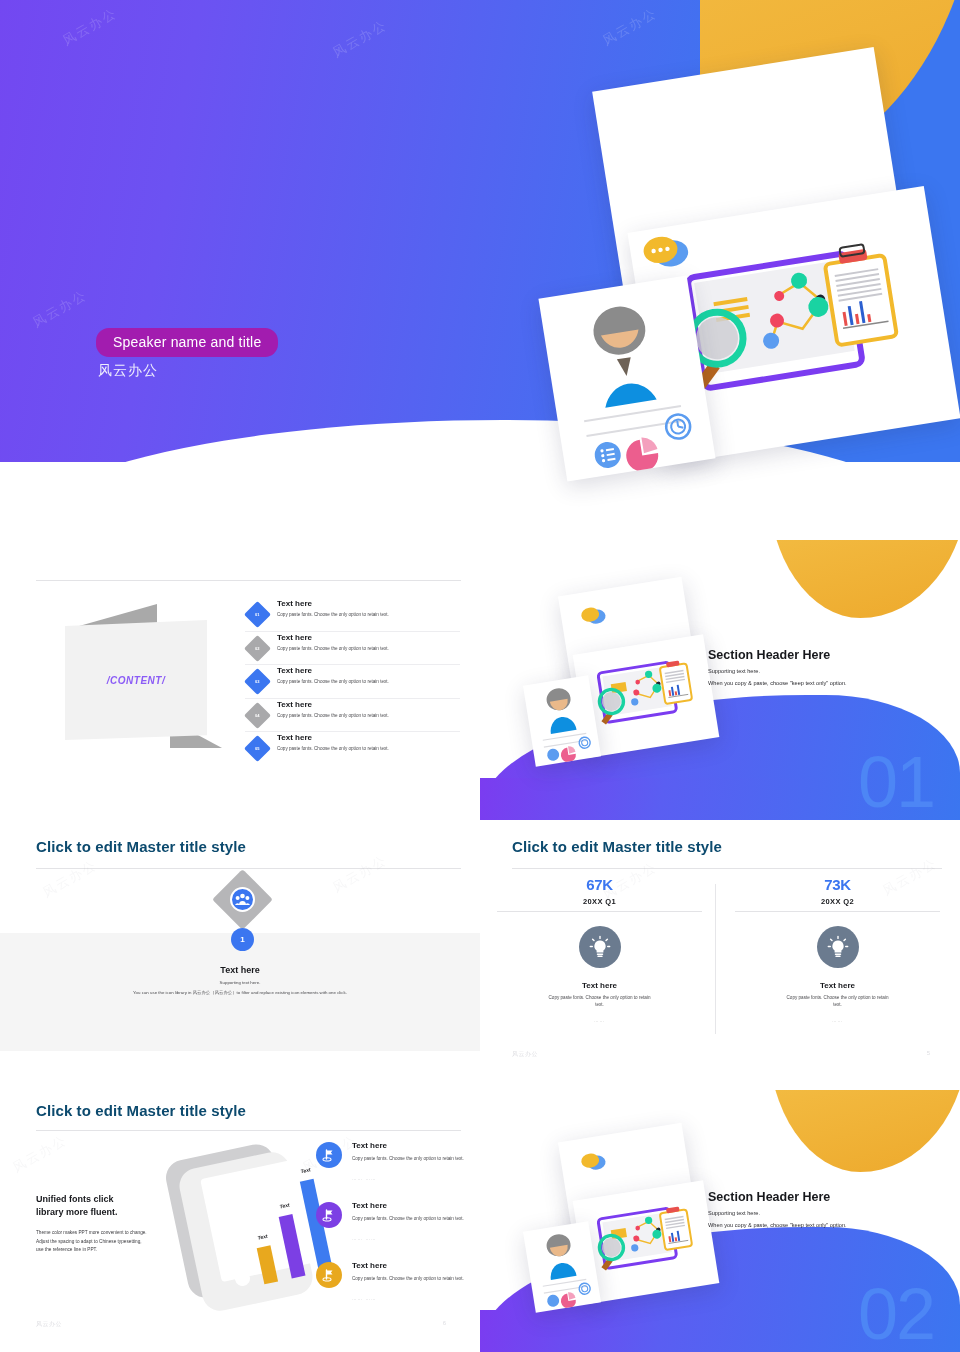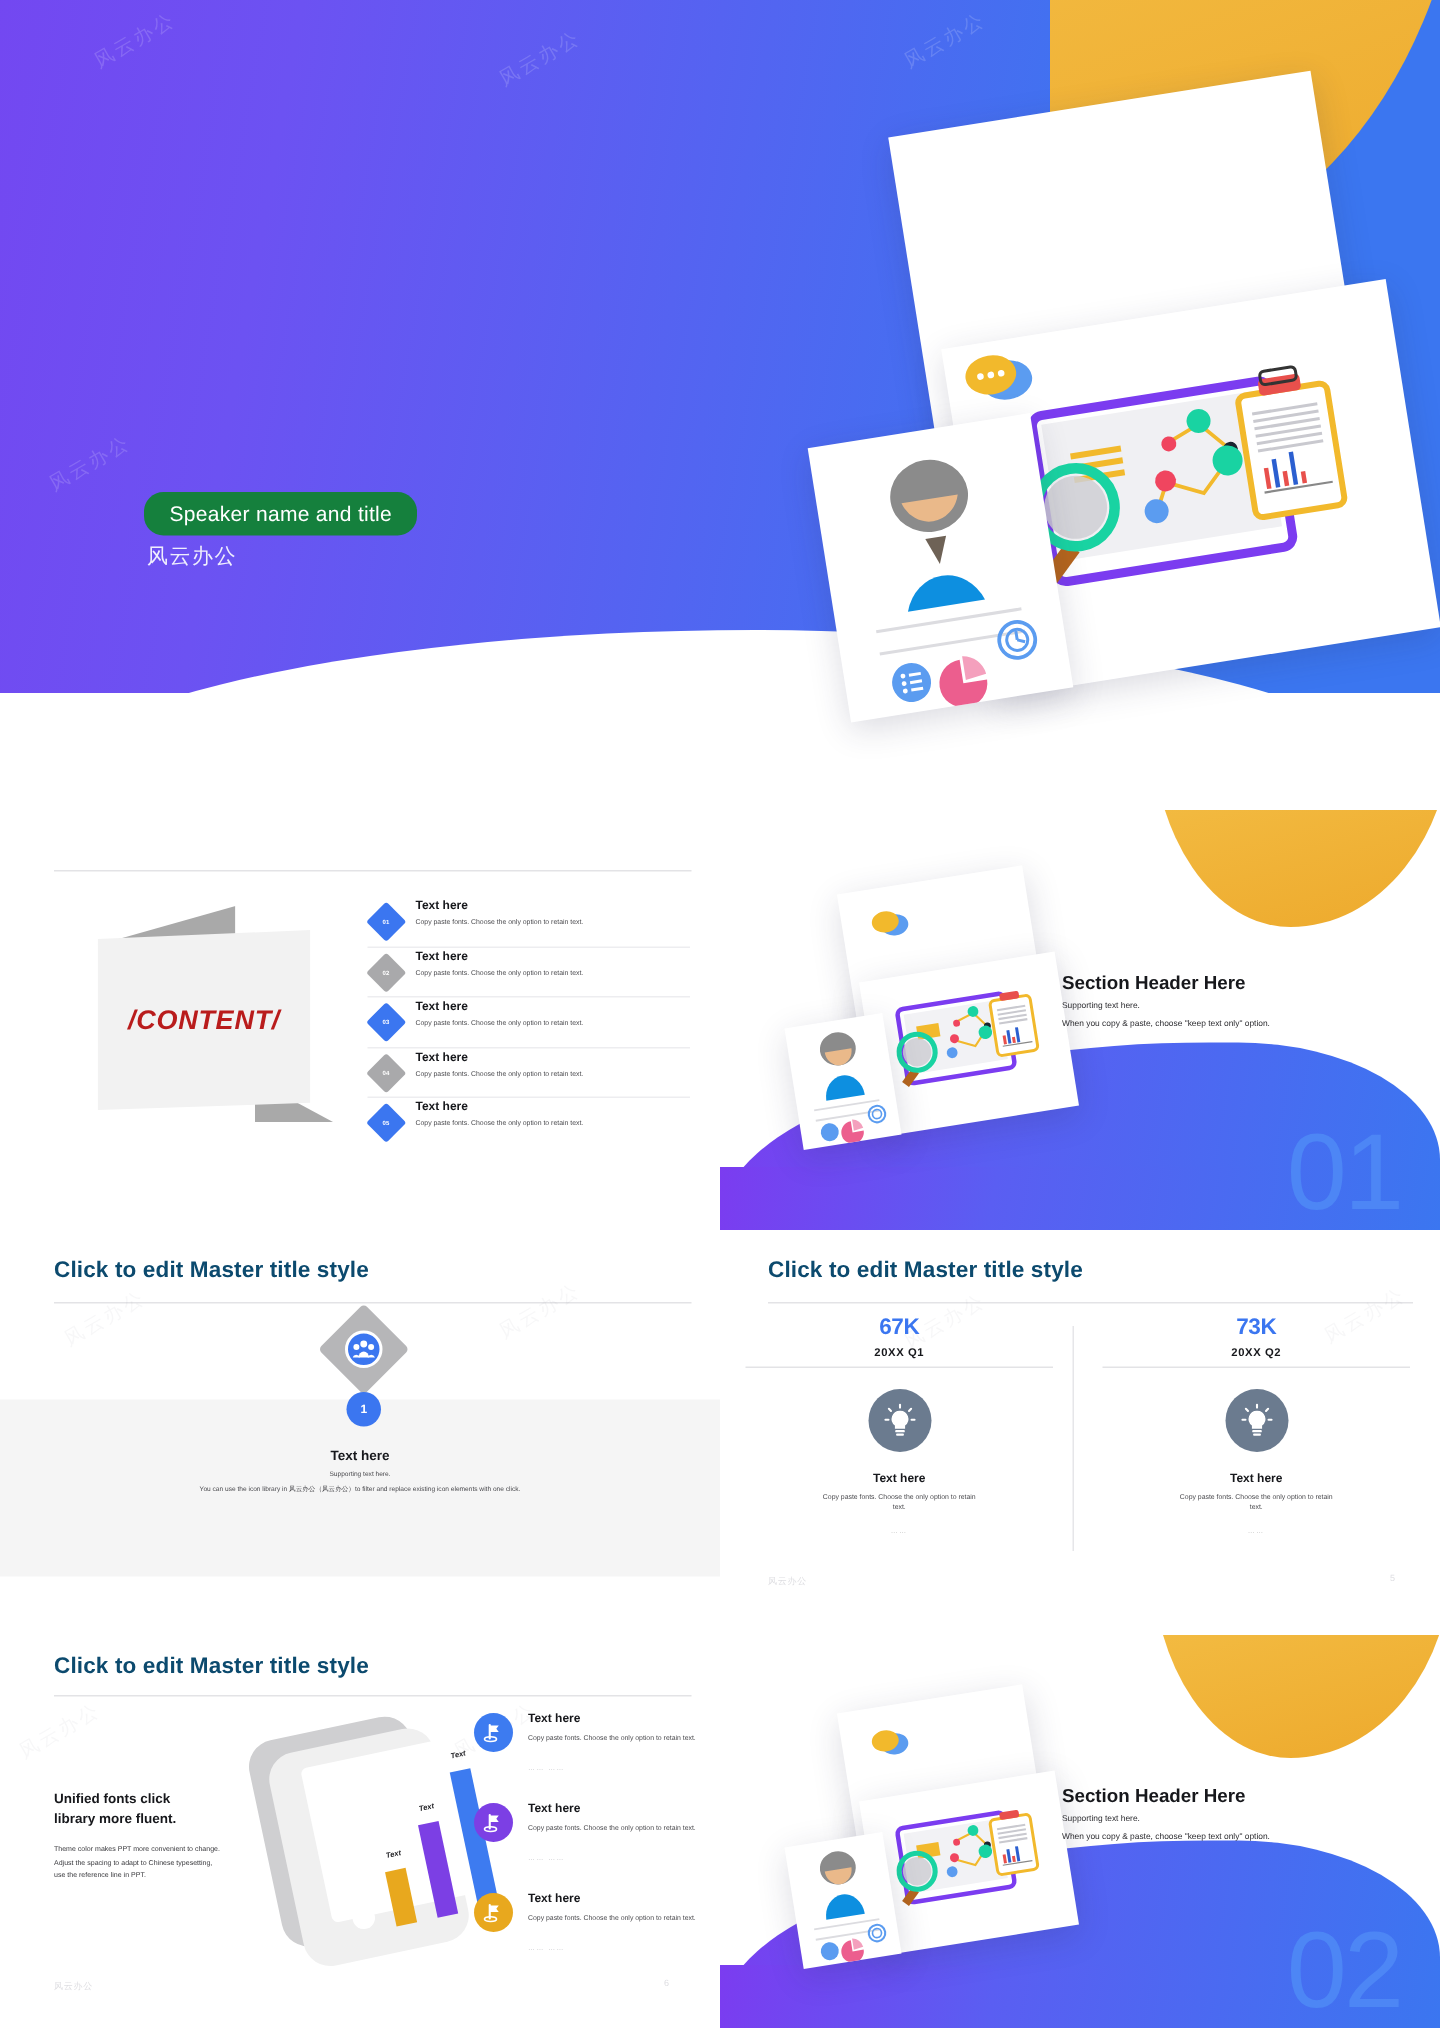--- a/index.html
+++ b/index.html
@@ -39,21 +39,21 @@
     border-radius: 0 0 48% 62% / 0 0 42% 78%;
   }
   .st-text { position: absolute; left: 96px; top: 118px; width: 420px; z-index: 6; }
   .st-h1 {
     font-size: 37px; font-weight: bold; color: #fff; line-height: 1.28;
     letter-spacing: 1px;
   }
   .st-sub { margin-top: 18px; font-size: 20px; color: #e9e6fb; font-weight: 400; }
   .st-badge {
     position: absolute; left: 96px; top: 328px; z-index: 6;
-    background: #15803d; color: #ffffff;
+    background: #a21caf; color: #ffffff;
     font-size: 14px; padding: 6px 17px 7px; border-radius: 13px;
     display: inline-block; letter-spacing: .2px;
   }
   .st-org { position: absolute; left: 98px; top: 362px; z-index: 6;
     font-size: 14px; color: #efeefd; letter-spacing: 1px; }
 
   
   .illus { position: absolute; }
   .card { position: absolute; background: #fff; box-shadow: 0 6px 22px rgba(40,40,80,.17); }
 
@@ -88,21 +88,21 @@
     clip-path: polygon(100% 0%, 100% 100%, 0% 100%);
   }
   .rib-br {
     position: absolute; left: 112px; top: 122px; width: 52px; height: 28px;
     background: #a9a9a9;
     clip-path: polygon(0% 0%, 100% 100%, 0% 100%);
   }
   .rib-label {
     position: absolute; left: 7px; top: 22px; width: 142px; height: 120px;
     display: flex; align-items: center; justify-content: center;
-    font-size: 18px; font-weight: bold; font-style: italic; color: #b91c1c;
+    font-size: 10px; font-weight: bold; font-style: italic; color: #8b5cf6;
     letter-spacing: .5px;
     text-align: center;
   }
   .toc { position: absolute; left: 245px; top: 58px; width: 215px; }
   .toc-row { position: relative; height: 33.5px; border-bottom: 1px solid #ededf0; }
   .toc-dia {
     position: absolute; left: 3px; top: 7px; width: 19px; height: 19px;
     transform: rotate(45deg); border-radius: 2px;
     display: flex; align-items: center; justify-content: center;
   }

